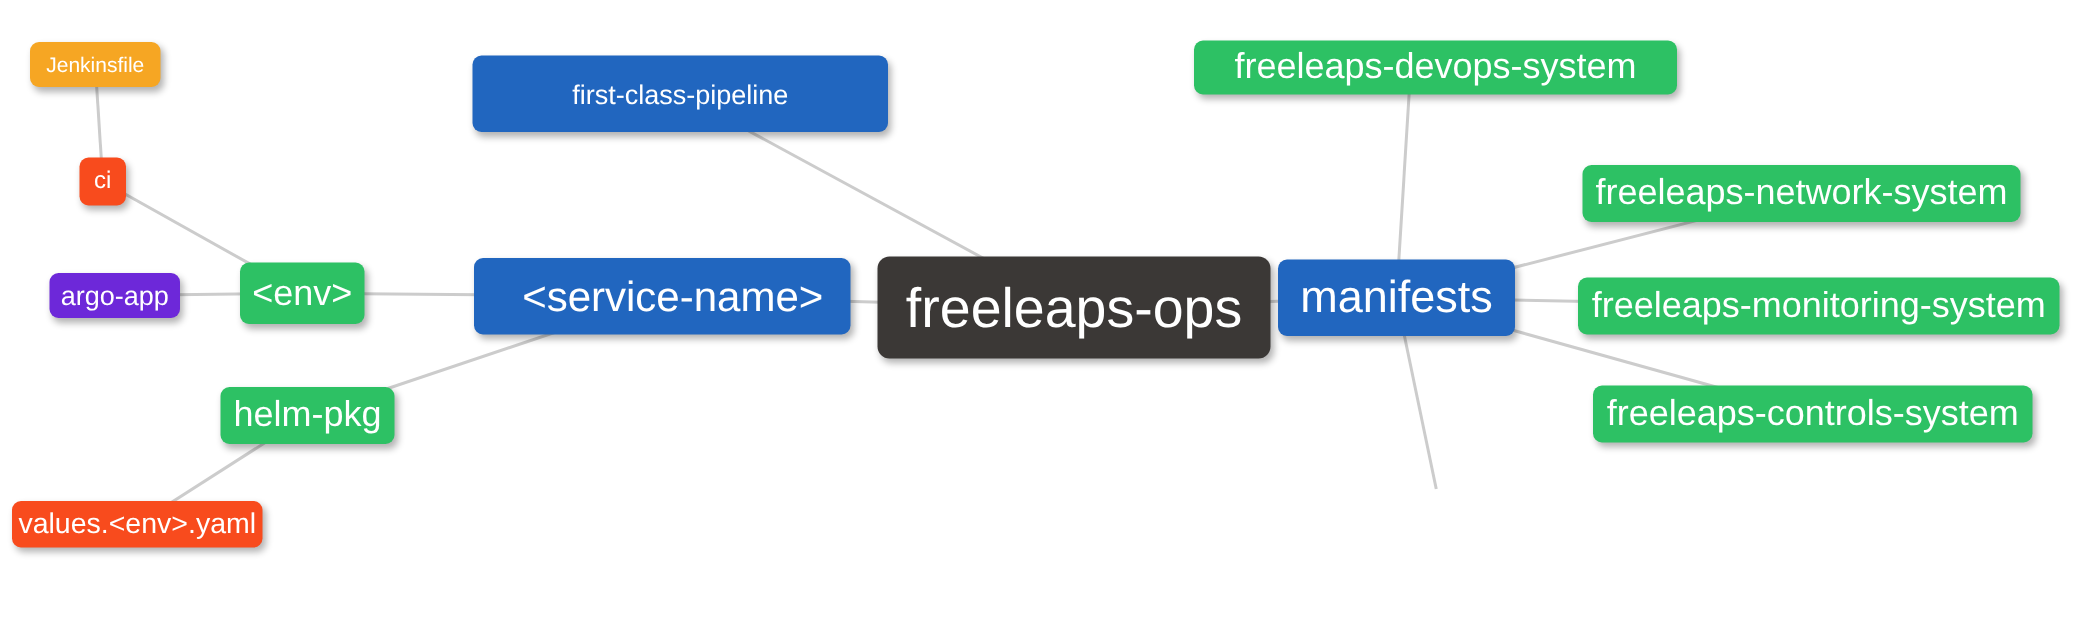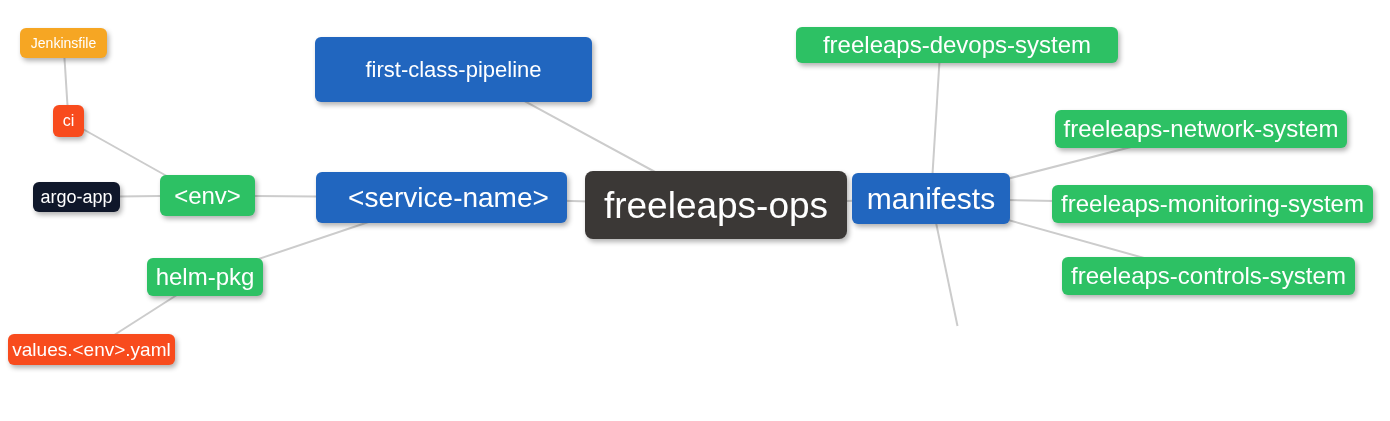--- a/index.html
+++ b/index.html
@@ -60,25 +60,25 @@
       <line x1="716" y1="205" x2="931" y2="198.5" stroke="#cccccc" stroke-width="2"></line>
       <line x1="931" y1="198.5" x2="940.5" y2="45" stroke="#cccccc" stroke-width="2"></line>
       <line x1="931" y1="198.5" x2="1201" y2="129" stroke="#cccccc" stroke-width="2"></line>
       <line x1="931" y1="198.5" x2="1212.5" y2="204" stroke="#cccccc" stroke-width="2"></line>
       <line x1="931" y1="198.5" x2="1208.5" y2="276" stroke="#cccccc" stroke-width="2"></line>
       <line x1="931" y1="198.5" x2="957.5" y2="326" stroke="#cccccc" stroke-width="2"></line>
     </svg>
   <div id="node-layer">
       <div class="node" style="left: 20px; top: 28px; width: 87px; height: 30px; font-size: 14px; background: rgb(246, 166, 35); color: rgb(255, 255, 255);">Jenkinsfile</div>
       <div class="node" style="left: 53px; top: 105px; width: 31px; height: 32px; font-size: 16px; background: rgb(248, 75, 29); color: rgb(255, 255, 255);">ci</div>
-      <div class="node" style="left: 33px; top: 182px; width: 87px; height: 30px; font-size: 18px; background: #0f172a; color: rgb(255, 255, 255);">argo-app</div>
-      <div class="node" style="left: 160px; top: 175px; width: 95px; height: 41px; font-size: 24px; background: rgb(45, 193, 100); color: rgb(255, 255, 255);">&lt;env&gt;</div>
+      <div class="node" style="left: 33px; top: 182px; width: 87px; height: 30px; font-size: 18px; background: #6d28d9; color: rgb(255, 255, 255);">argo-app</div>
+      <div class="node" style="left: 160px; top: 175px; width: 83px; height: 41px; font-size: 24px; background: rgb(45, 193, 100); color: rgb(255, 255, 255);">&lt;env&gt;</div>
       <div class="node" style="left: 147px; top: 258px; width: 116px; height: 38px; font-size: 24px; background: rgb(45, 193, 100); color: rgb(255, 255, 255);">helm-pkg</div>
       <div class="node" style="left: 8px; top: 334px; width: 167px; height: 31px; font-size: 19px; background: rgb(248, 75, 29); color: rgb(255, 255, 255);">values.&lt;env&gt;.yaml</div>
-      <div class="node" style="left: 315px; top: 37px; width: 277px; height: 65px; font-size: 22px; background: rgb(33, 102, 191); color: rgb(255, 255, 255);">first-class-pipeline</div>
+      <div class="node" style="left: 315px; top: 37px; width: 277px; height: 51px; font-size: 18px; background: rgb(33, 102, 191); color: rgb(255, 255, 255);">first-class-pipeline</div>
       <div class="node" style="left: 316px; top: 172px; width: 251px; height: 51px; font-size: 28px; background: rgb(33, 102, 191); color: rgb(255, 255, 255); padding-left: 14px;">&lt;service-name&gt;</div>
       <div class="node big" style="left: 585px; top: 171px; width: 262px; height: 68px; font-size: 37px; background: rgb(59, 56, 54); color: rgb(255, 255, 255);">freeleaps-ops</div>
       <div class="node" style="left: 852px; top: 173px; width: 158px; height: 51px; font-size: 30px; background: rgb(33, 102, 191); color: rgb(255, 255, 255);">manifests</div>
       <div class="node" style="left: 796px; top: 27px; width: 322px; height: 36px; font-size: 24px; background: rgb(45, 193, 100); color: rgb(255, 255, 255);">freeleaps-devops-system</div>
       <div class="node" style="left: 1055px; top: 110px; width: 292px; height: 38px; font-size: 24px; background: rgb(45, 193, 100); color: rgb(255, 255, 255);">freeleaps-network-system</div>
       <div class="node" style="left: 1052px; top: 185px; width: 321px; height: 38px; font-size: 24px; background: rgb(45, 193, 100); color: rgb(255, 255, 255);">freeleaps-monitoring-system</div>
       <div class="node" style="left: 1062px; top: 257px; width: 293px; height: 38px; font-size: 24px; background: rgb(45, 193, 100); color: rgb(255, 255, 255);">freeleaps-controls-system</div>
     </div>
 </div>
 

